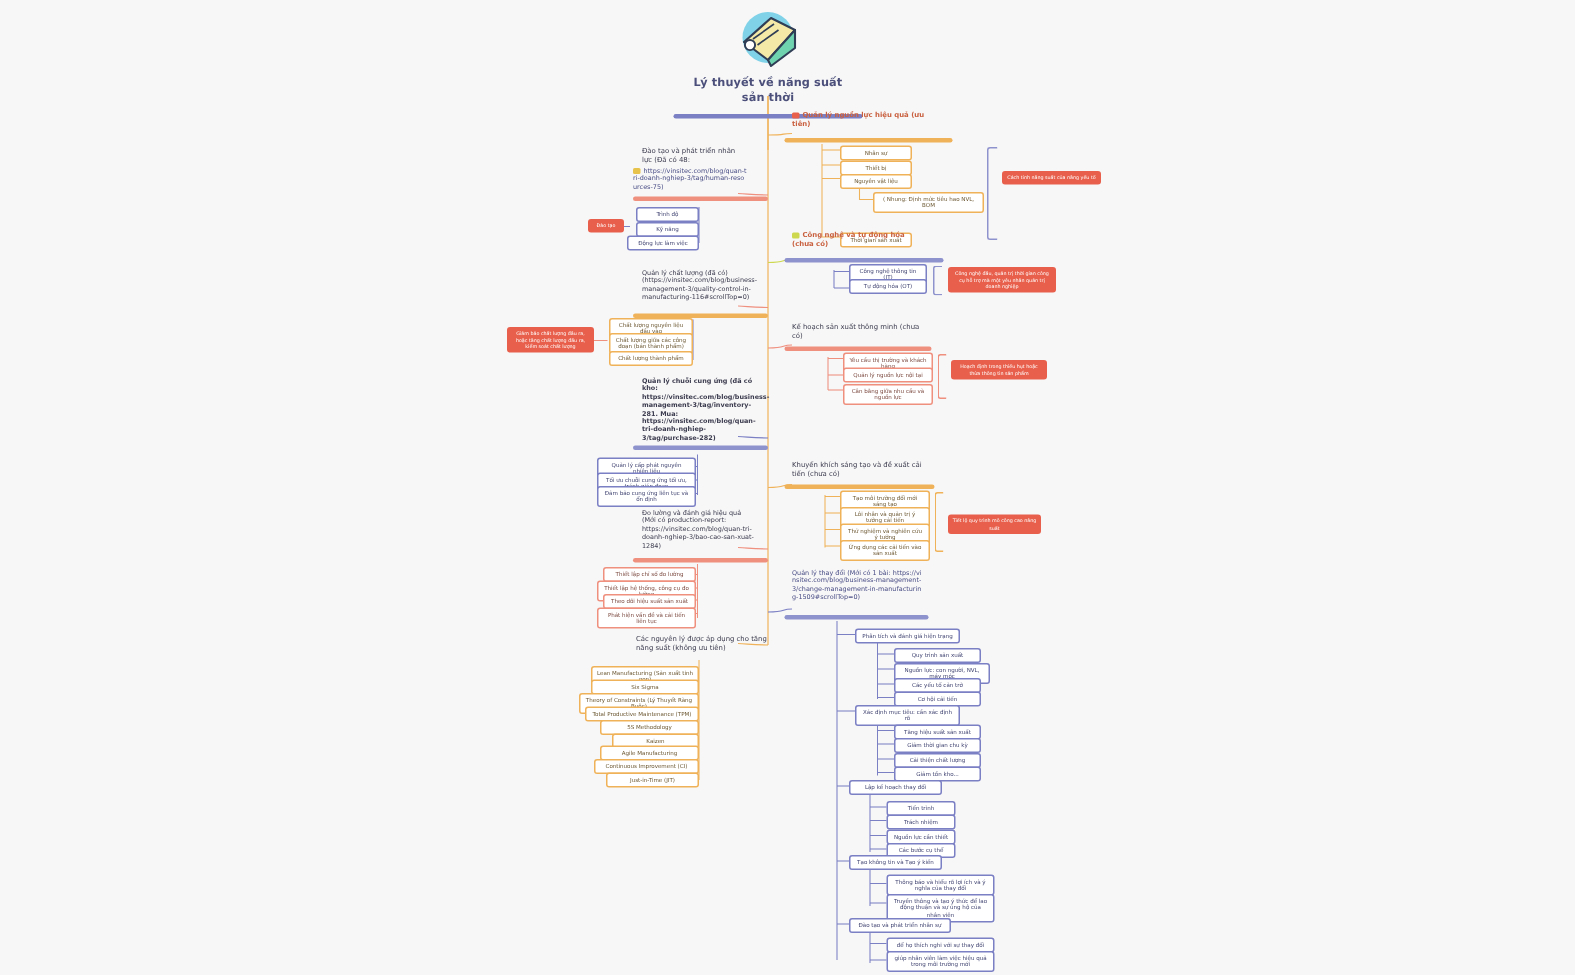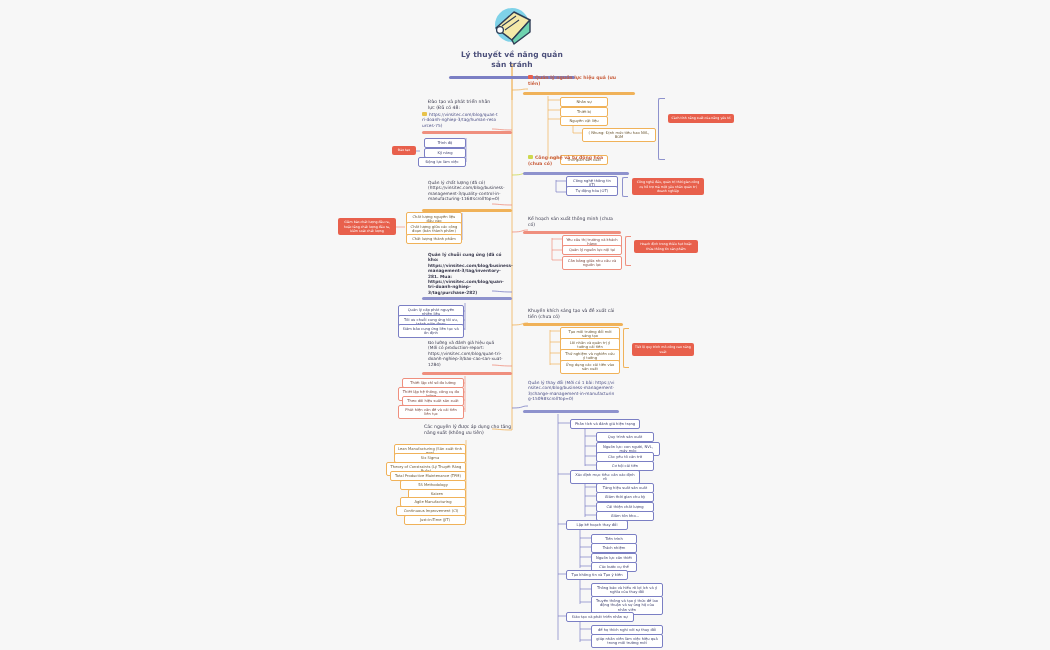--- a/index.html
+++ b/index.html
@@ -189,22 +189,22 @@
       <svg viewBox="0 0 44 40" width="44" height="40">
         <ellipse cx="22" cy="19" rx="17" ry="17" fill="#7fd2e8"></ellipse>
         <path d="M6 22 L24 6 L40 14 L22 34 Z" fill="#f5e9a8" stroke="#2f3d55" stroke-width="1.4" stroke-linejoin="round"></path>
         <path d="M22 34 L40 14 L40 26 L24 38 Z" fill="#6fd3b0" stroke="#2f3d55" stroke-width="1.4" stroke-linejoin="round"></path>
         <path d="M12 20 L26 10" stroke="#2f3d55" stroke-width="1.1"></path>
         <path d="M15 24 L29 14" stroke="#2f3d55" stroke-width="1.1"></path>
         <circle cx="10" cy="24" r="3.4" fill="#fff" stroke="#2f3d55" stroke-width="1.3"></circle>
       </svg>
     </div>
     <div class="title">
-      <div>Lý thuyết về năng quản</div>
-      <div>sản tránh</div>
+      <div>Lý thuyết về năng suất</div>
+      <div>sản thời</div>
     </div>
     <div class="underline"></div>
   </div>
 
   <div class="node hdr t-salmon" style="left:528px;top:75px;width:92px;">
     <span class="sq red"></span><span>Quản lý nguồn lực hiệu quả (ưu tiên)</span>
   </div>
   <div class="bar orange" style="left:523px;top:92px;width:112px;"></div>
 
   <div class="chip o" style="left:560px;top:97px;width:48px;">Nhân sự</div>

